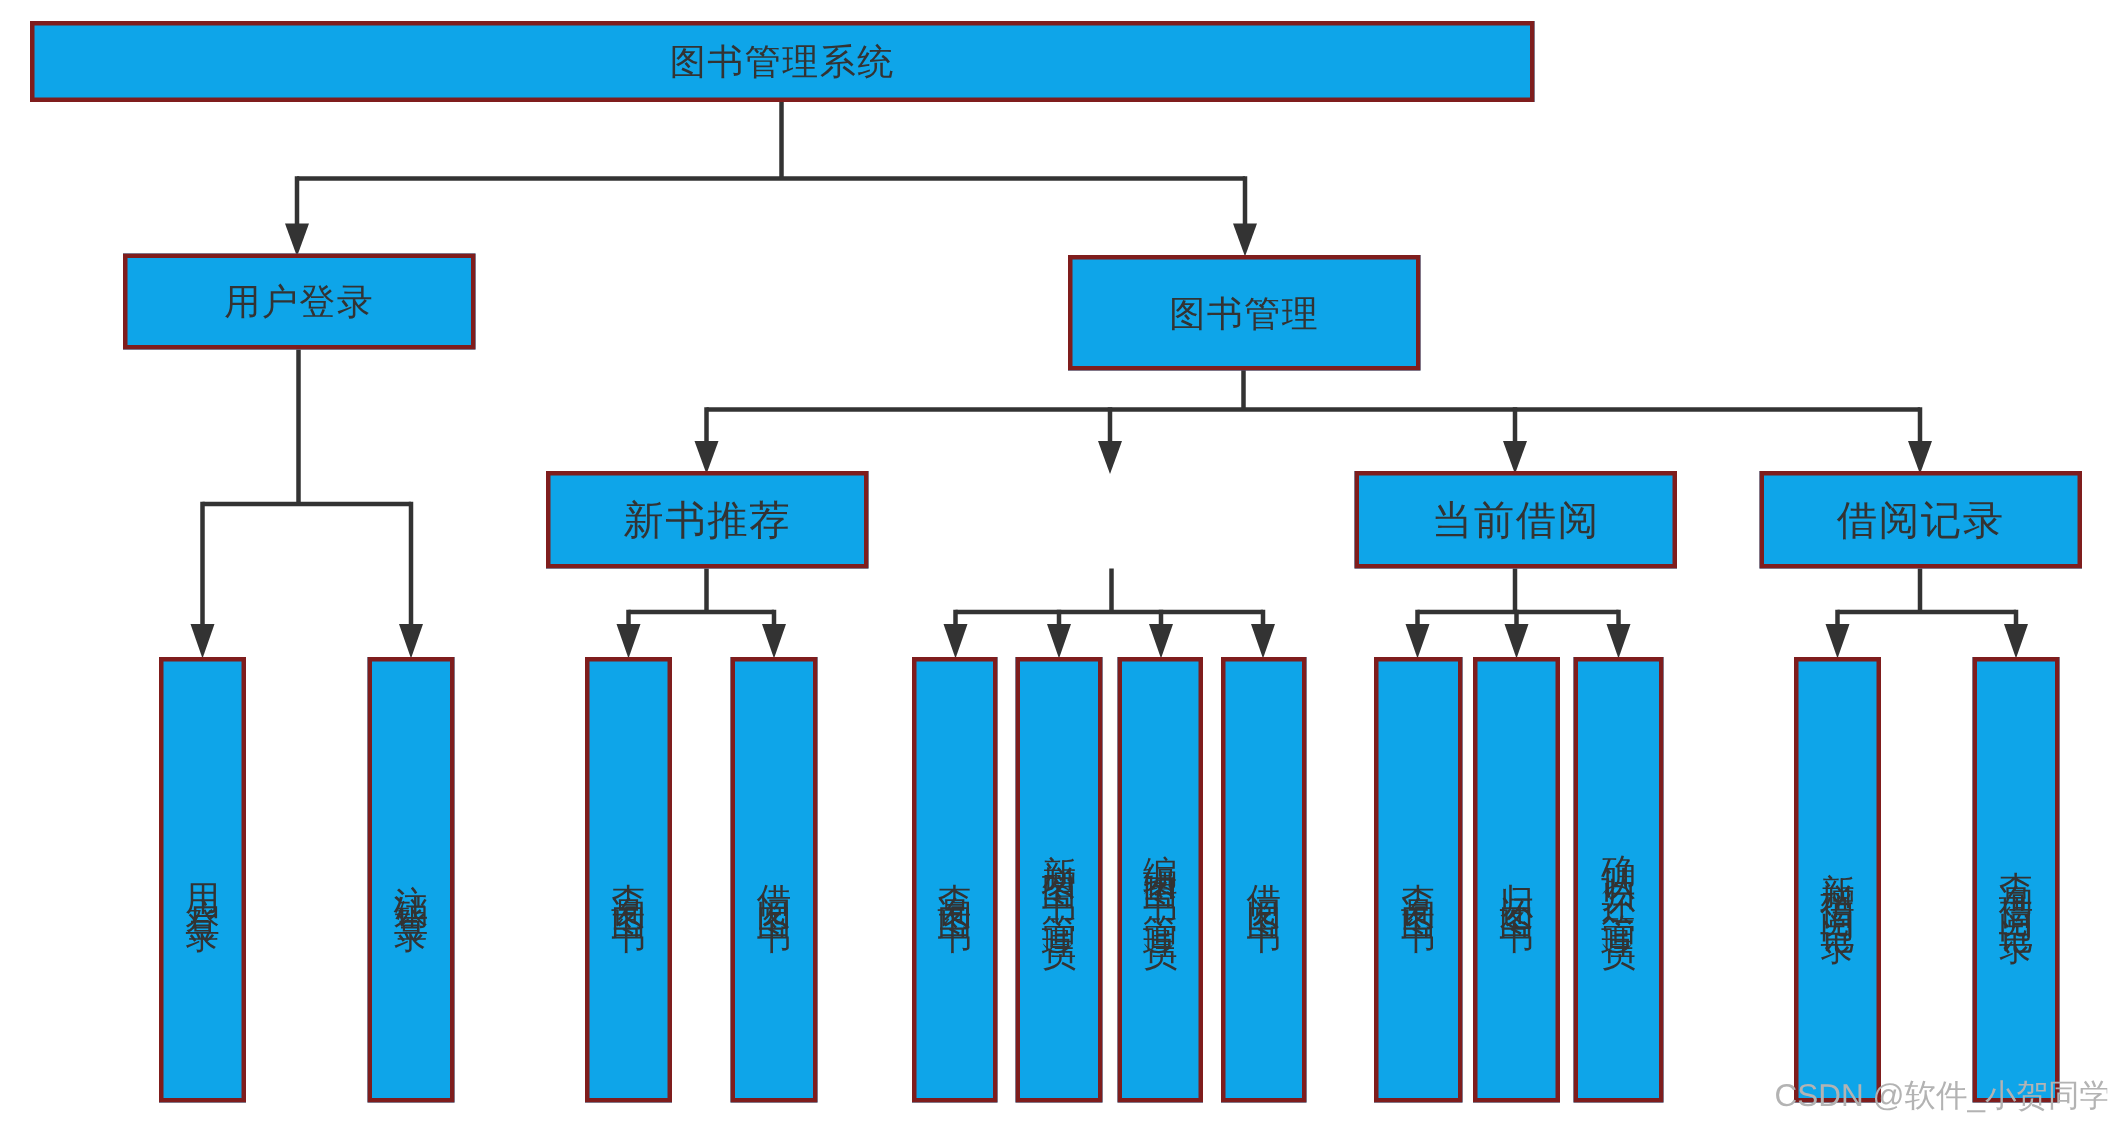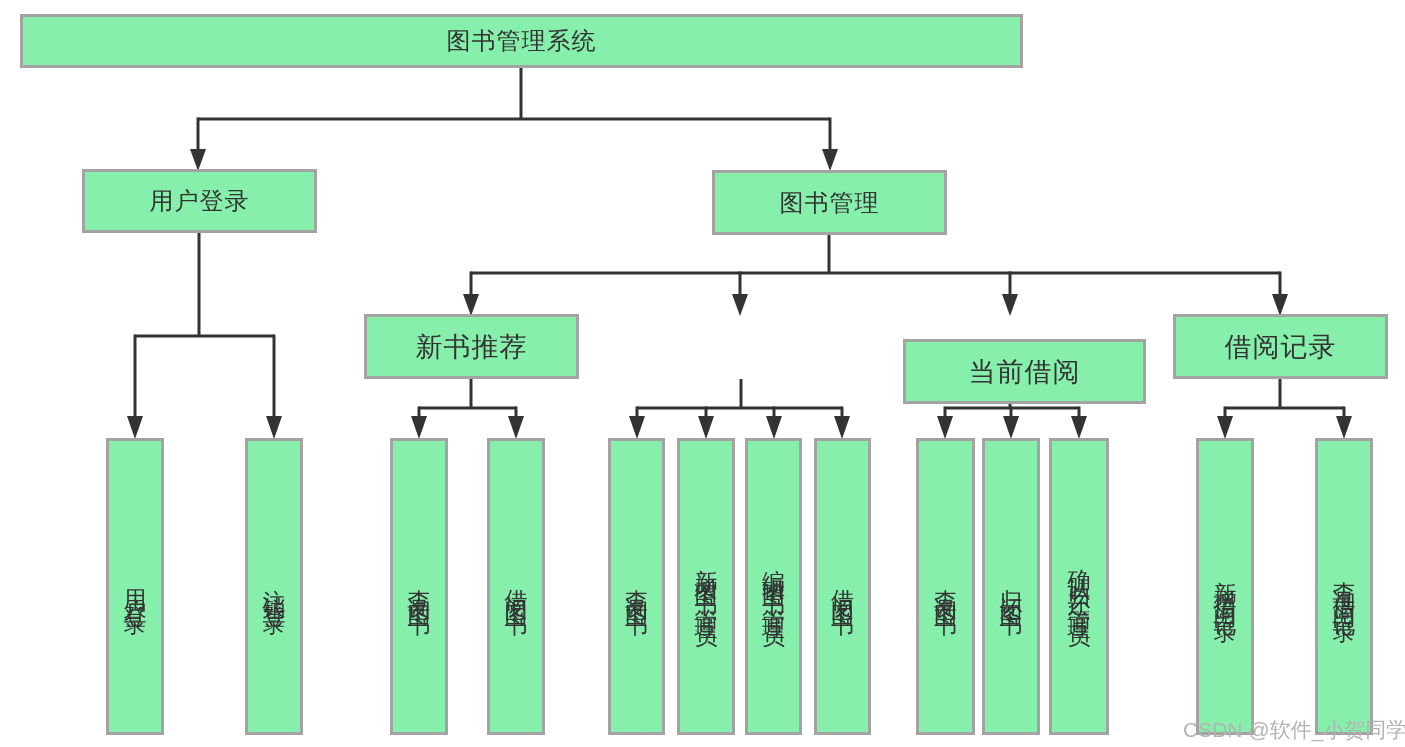--- a/index.html
+++ b/index.html
@@ -18,22 +18,22 @@
   #connectors {
     position: absolute;
     left: 0;
     top: 0;
     width: 1405px;
     height: 747px;
   }
   .box {
     position: absolute;
     box-sizing: border-box;
-    background: #86efac;
-    border: 3px solid #a3a3a3;
+    background: #0ea5e9;
+    border: 3px solid #7f1d1d;
     display: flex;
     align-items: center;
     justify-content: center;
     color: #333333;
     z-index: 2;
     text-align: center;
   }
   .hlabel {
     font-size: 24px;
     letter-spacing: 1px;
@@ -138,28 +138,28 @@
     </g>
   </svg>
 
   <div class="box" style="left:20px; top:14px; width:1003px; height:54px;">
     <span class="hlabel">图书管理系统</span>
   </div>
 
   <div class="box" style="left:82px; top:169px; width:235px; height:64px;">
     <span class="hlabel">用户登录</span>
   </div>
-  <div class="box" style="left:712px; top:170px; width:235px; height:65px;">
+  <div class="box" style="left:712px; top:170px; width:235px; height:77px;">
     <span class="hlabel">图书管理</span>
   </div>
 
   <div class="box lvl2" style="left:364px; top:314px; width:215px; height:65px;">
     <span class="hlabel">新书推荐</span>
   </div>
-  <div class="box lvl2" style="left:903px; top:314px; width:243px; height:65px;margin-top:25px;">
+  <div class="box lvl2" style="left:903px; top:314px; width:215px; height:65px;">
     <span class="hlabel">当前借阅</span>
   </div>
   <div class="box lvl2" style="left:1173px; top:314px; width:215px; height:65px;">
     <span class="hlabel">借阅记录</span>
   </div>
 
   <div class="box" style="left:106px; top:438px; width:58px; height:297px;">
     <span class="vtext">用户登录</span>
   </div>
   <div class="box" style="left:245px; top:438px; width:58px; height:297px;">

